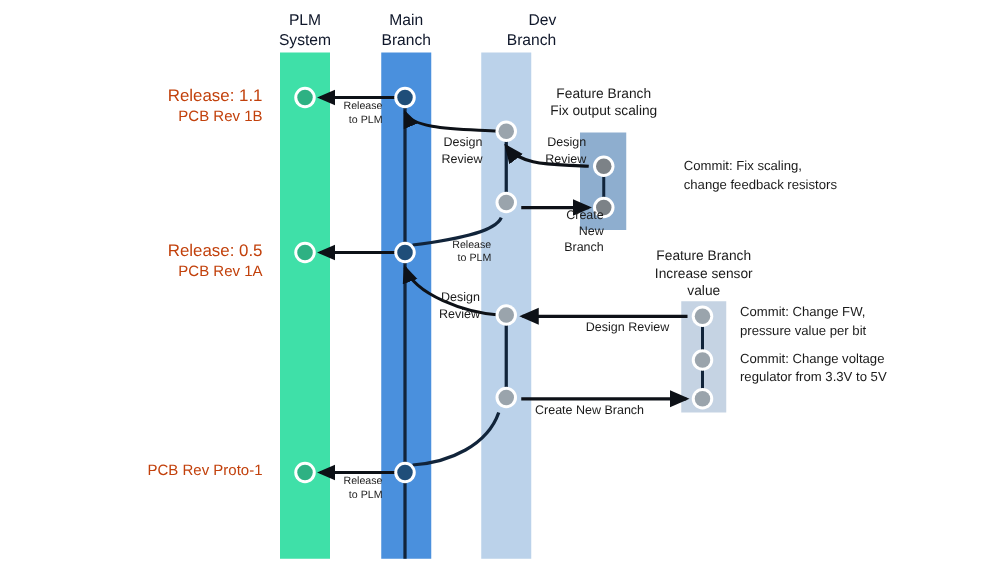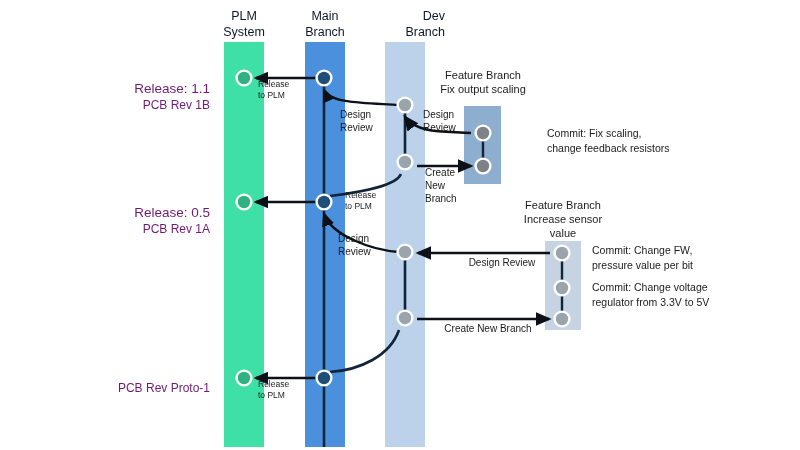--- a/index.html
+++ b/index.html
@@ -27,36 +27,35 @@
     text-align: center;
     font-size: 12.5px;
     color: #0f172a;
     line-height: 16px;
     font-family: "Liberation Sans", sans-serif;
   }
   .release-label {
     position: absolute;
     text-align: right;
     font-family: "Liberation Sans", sans-serif;
-    color: #701a75;
-    margin-top: 12px;
+    color: #c2410c;
   }
   .release-label .rel-main {
     font-size: 13.5px;
     display: block;
     line-height: 17px;
   }
   .release-label .rel-sub {
     font-size: 12px;
     display: block;
     line-height: 16px;
   }
   .edge-label {
     position: absolute;
-    text-align: left;
+    text-align: right;
     font-size: 8.5px;
     color: #1b1b1b;
     line-height: 11px;
     font-family: "Liberation Sans", sans-serif;
   }
   .edge-label.big {
     font-size: 10px;
     line-height: 13px;
   }
   .feature-title {
@@ -216,33 +215,33 @@
     <span>to PLM</span>
   </div>
   <div class="edge-label big" style="left:340px; top:108px; width:46px;">
     <span>Design</span><br>
     <span>Review</span>
   </div>
   <div class="edge-label big" style="left:423px; top:108px; width:46px;">
     <span>Design</span><br>
     <span>Review</span>
   </div>
-  <div class="edge-label big" style="left:425px; top:166px; width:46px;">
+  <div class="edge-label big" style="left:425px; top:166px; width:46px;padding-left:12px;">
     <span>Create</span><br>
     <span>New</span><br>
     <span>Branch</span>
   </div>
   <div class="edge-label big" style="left:338px; top:232px; width:46px;">
     <span>Design</span><br>
     <span>Review</span>
   </div>
   <div class="edge-label big" style="left:447px; top:256px; width:110px; text-align:center;">
     <span>Design Review</span>
   </div>
-  <div class="edge-label big" style="left:428px; top:322px; width:120px; text-align:center;">
+  <div class="edge-label big" style="left:428px; top:322px; width:120px; text-align:left;">
     <span>Create New Branch</span>
   </div>
 
   <div class="commit-label" style="left:515px; top:126px; width:220px;margin-left:32px;">
     <span>Commit: Fix scaling,</span><br>
     <span>change feedback resistors</span>
   </div>
   <div class="commit-label" style="left:592px; top:243px; width:210px;">
     <span>Commit: Change FW,</span><br>
     <span>pressure value per bit</span>

